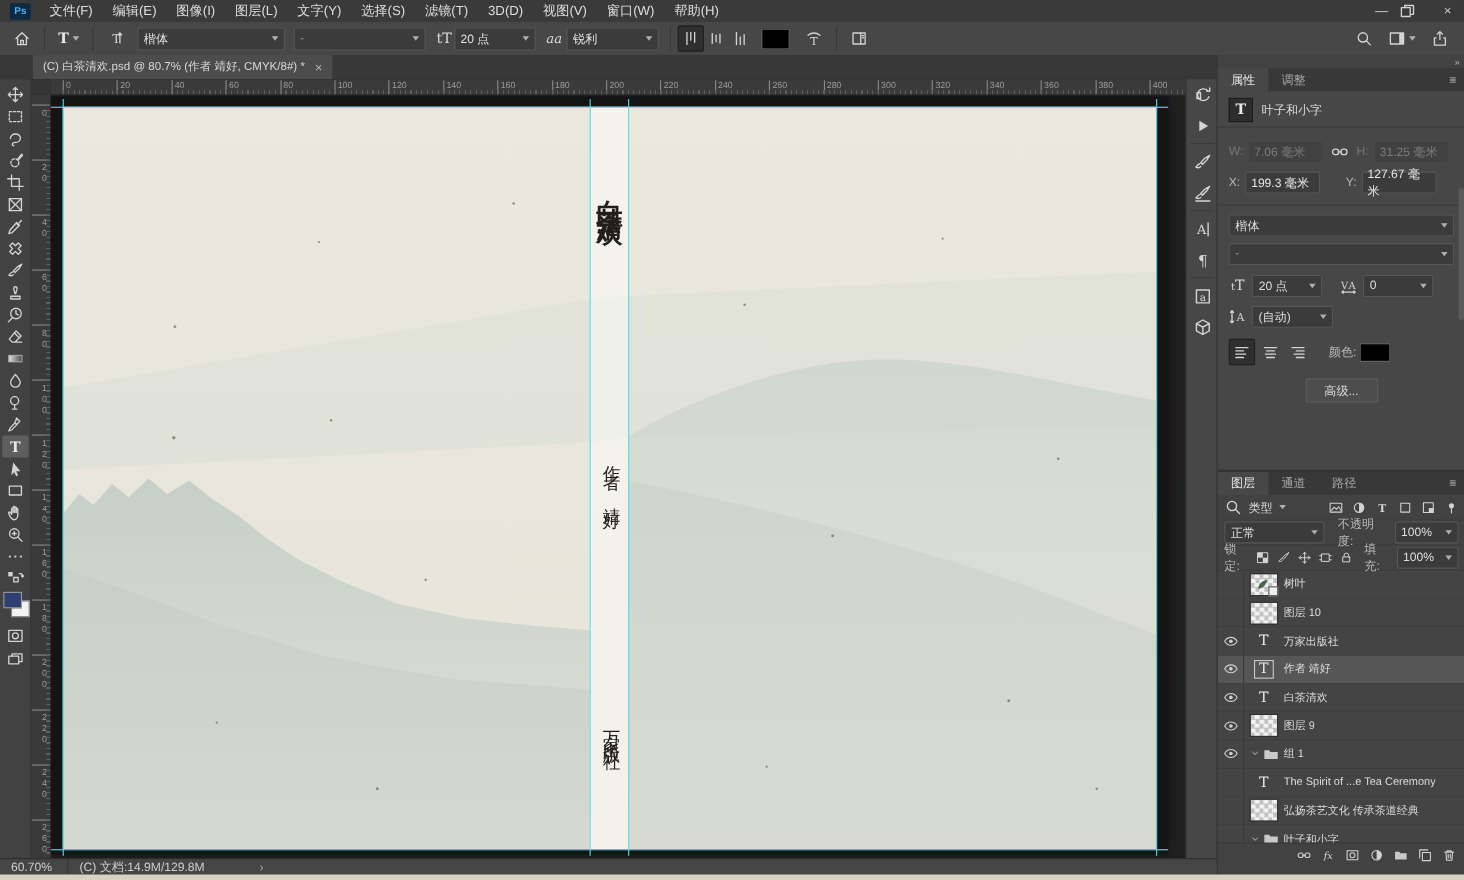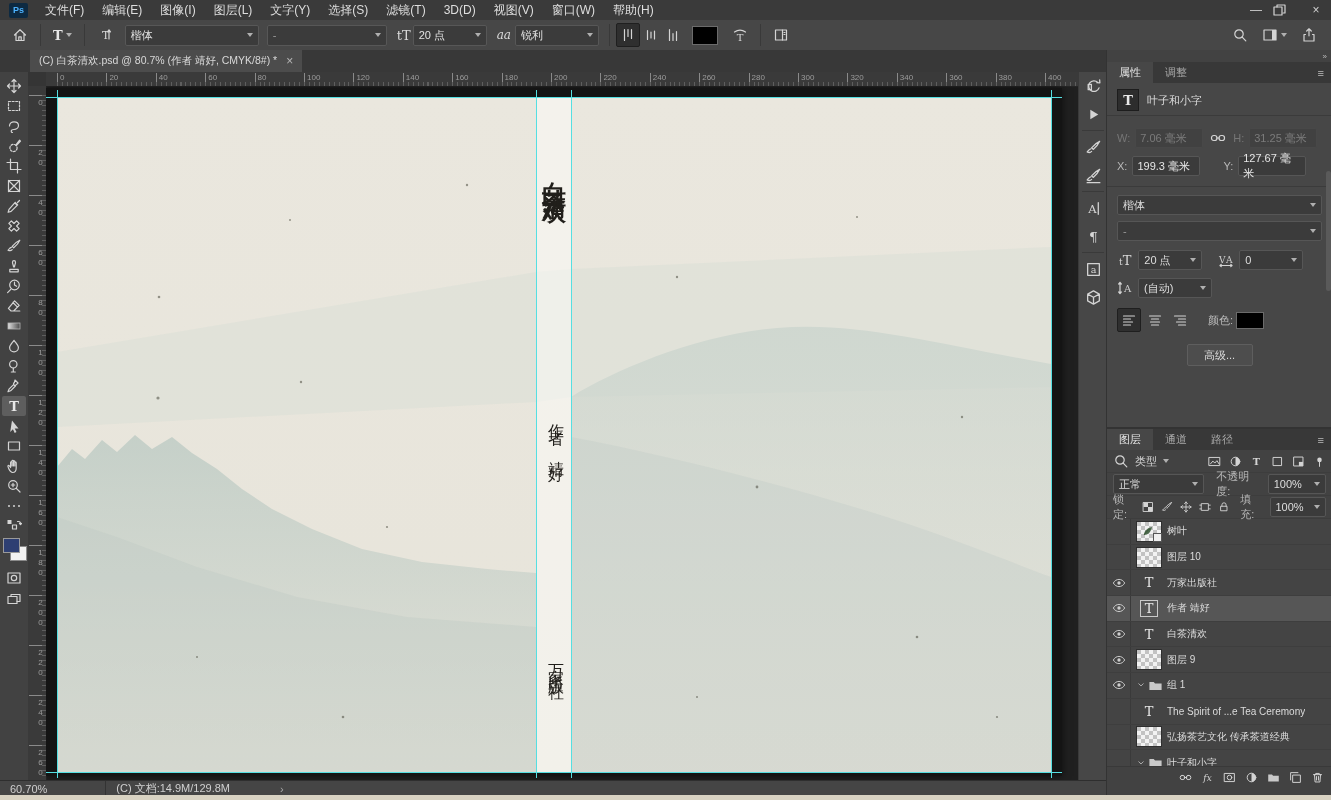--- a/index.html
+++ b/index.html
@@ -118,21 +118,21 @@
   .lT{font-family:"DejaVu Serif",serif;font-size:13px;color:#e8e8e8;}
   .selbox{border:1px solid #c9c9c9;padding:0px 4px;}
   .lname{color:#dcdcdc;font-size:10px;white-space:nowrap;overflow:hidden;}
   .grp-chev{margin-right:2px;display:flex;}
   #layers-bottom{display:flex;align-items:center;justify-content:flex-end;gap:9px;height:20px;padding:0 8px;border-top:1px solid #393939;}
 
   
   #statusbar{position:absolute;left:0;top:780px;width:1106px;height:15px;background:#454545;display:flex;align-items:center;
              font-size:11px;color:#cfcfcf;border-top:1px solid #2e2e2e;}
   #statusbar .zoom{padding:0 14px 0 10px;}
-  #statusbar .docinfo{padding:0 10px;border-left:1px solid #333;margin-left:44px;}
+  #statusbar .docinfo{padding:0 10px;border-left:1px solid #333;}
   #statusbar .chev{color:#a9a9a9;padding-left:40px;}
   #page-strip{position:absolute;left:0;top:795px;width:1331px;height:5px;background:#d8d2c2;}
   #watermark{position:absolute;left:1074px;top:744px;font-size:49px;color:#cccccc;opacity:.85;z-index:50;
              letter-spacing:0px;text-shadow:0 0 2px rgba(255,255,255,.35);}
 </style>
 </head>
 <body>
 
 <div id="app">
 

